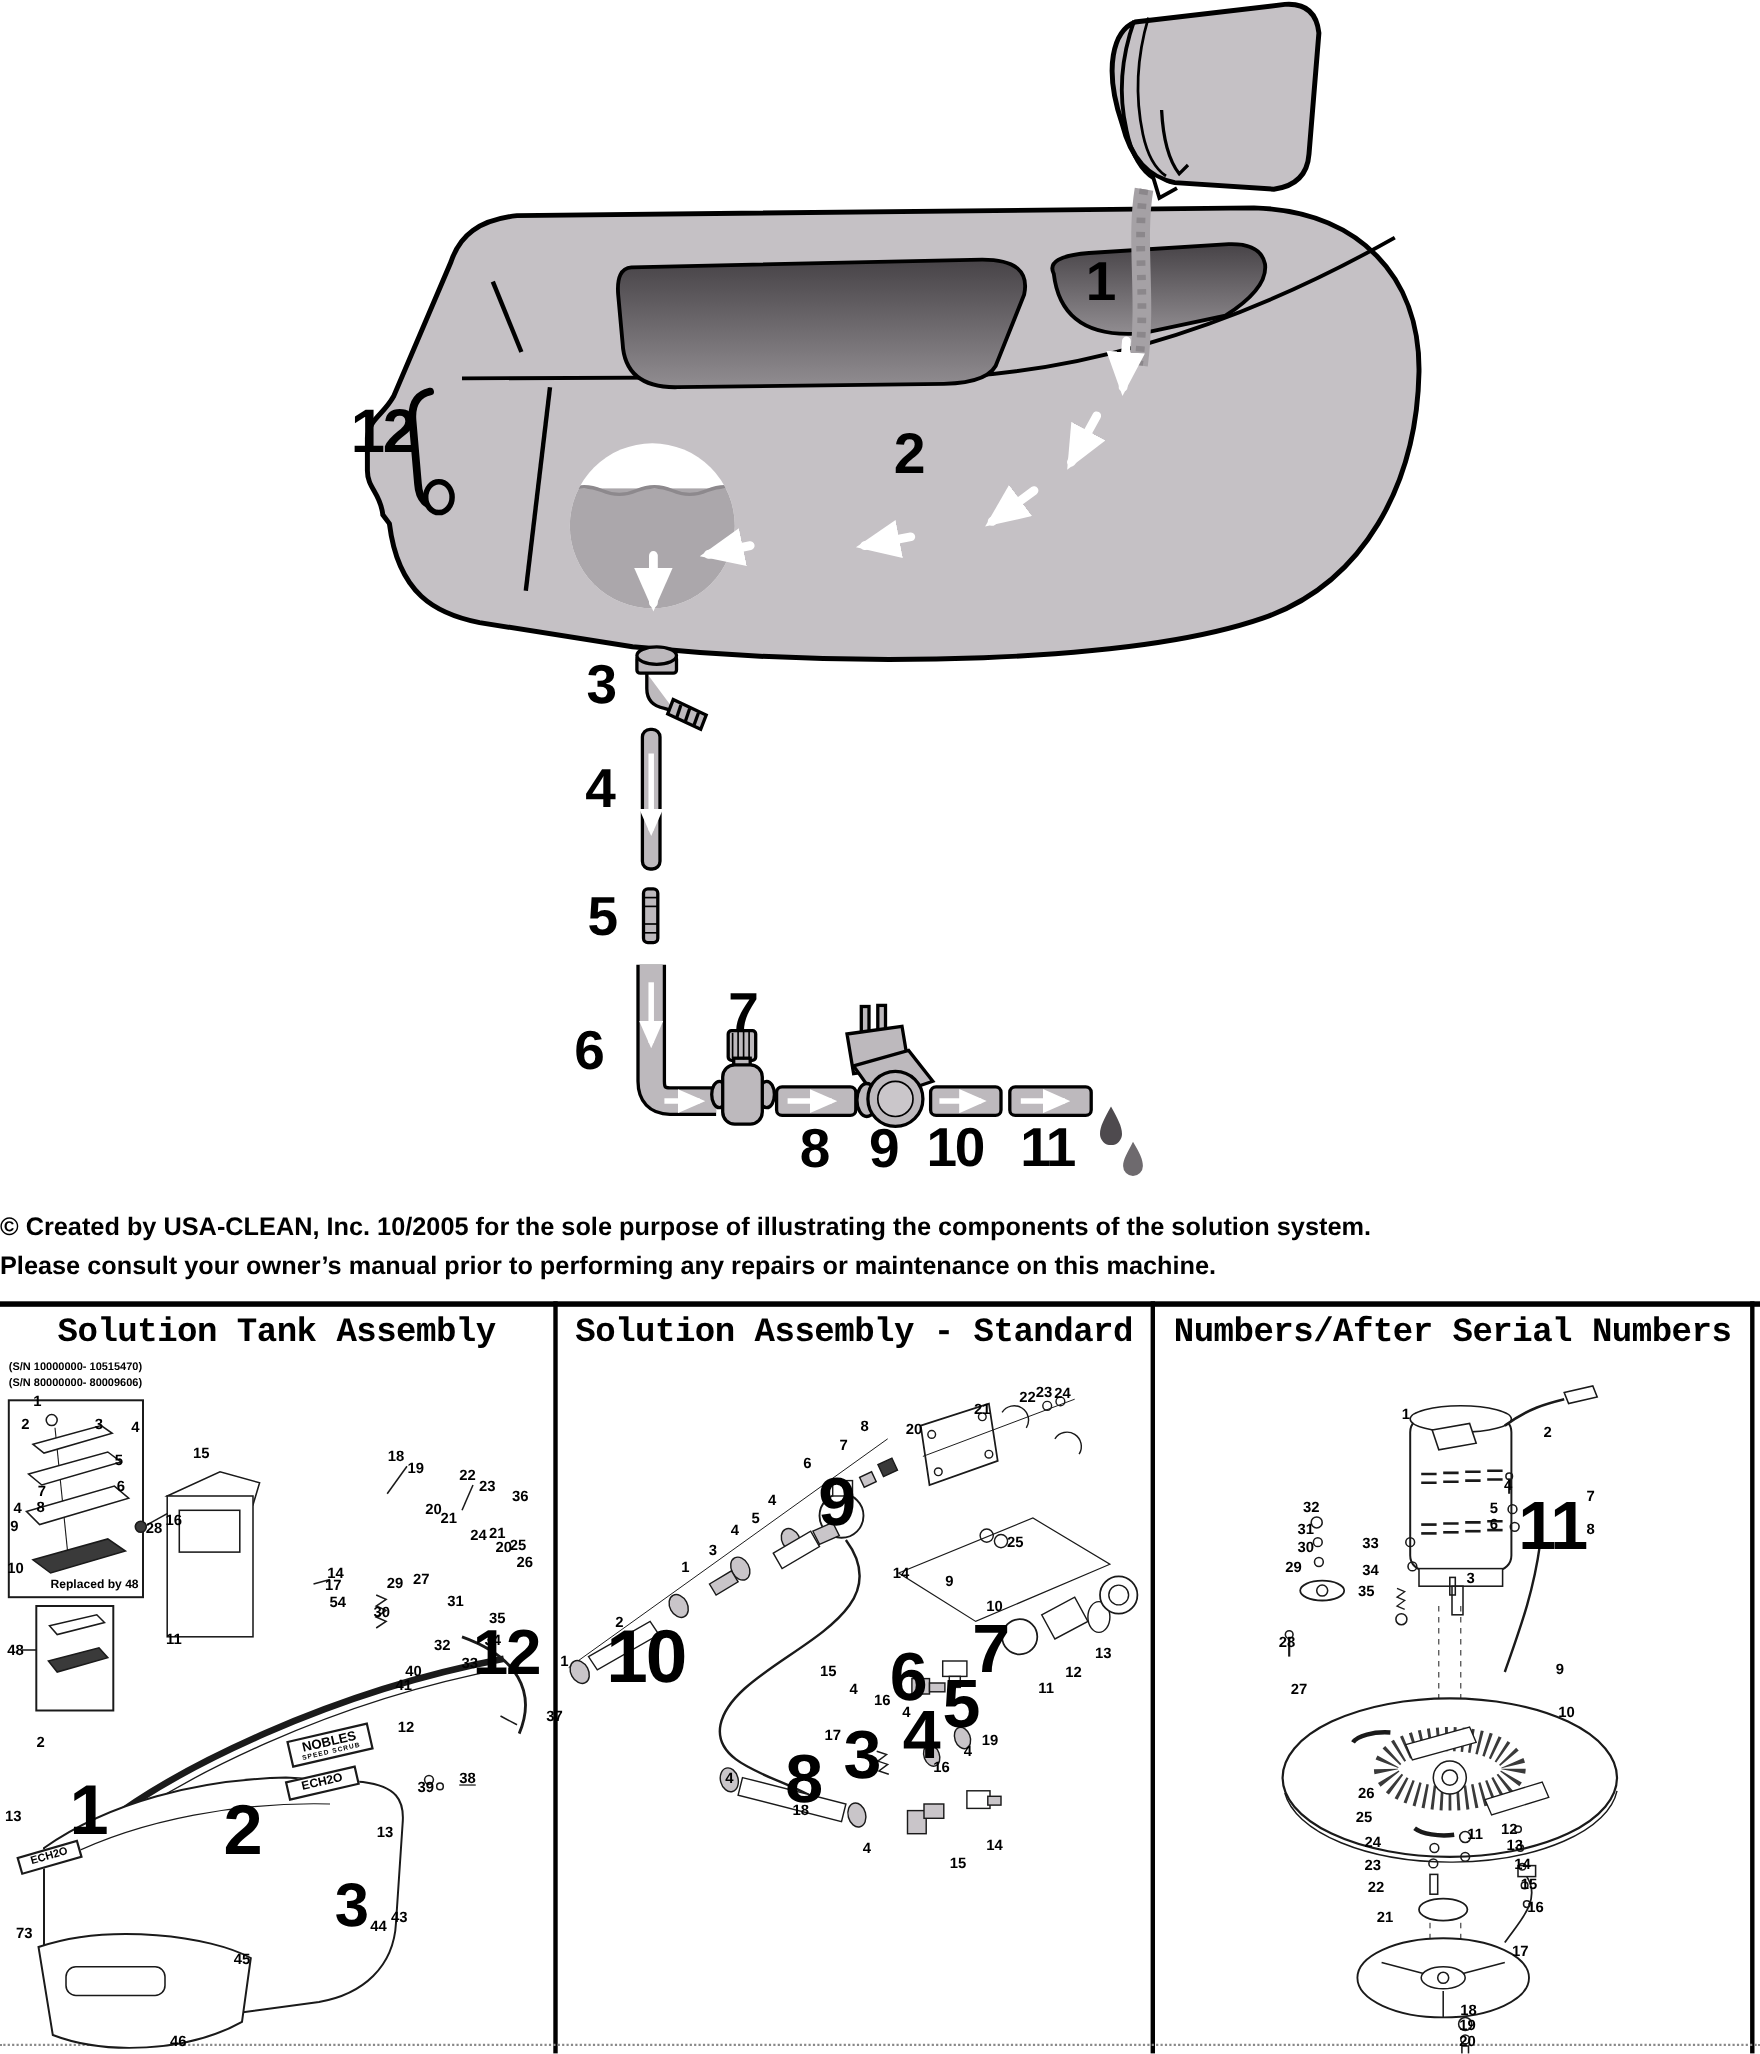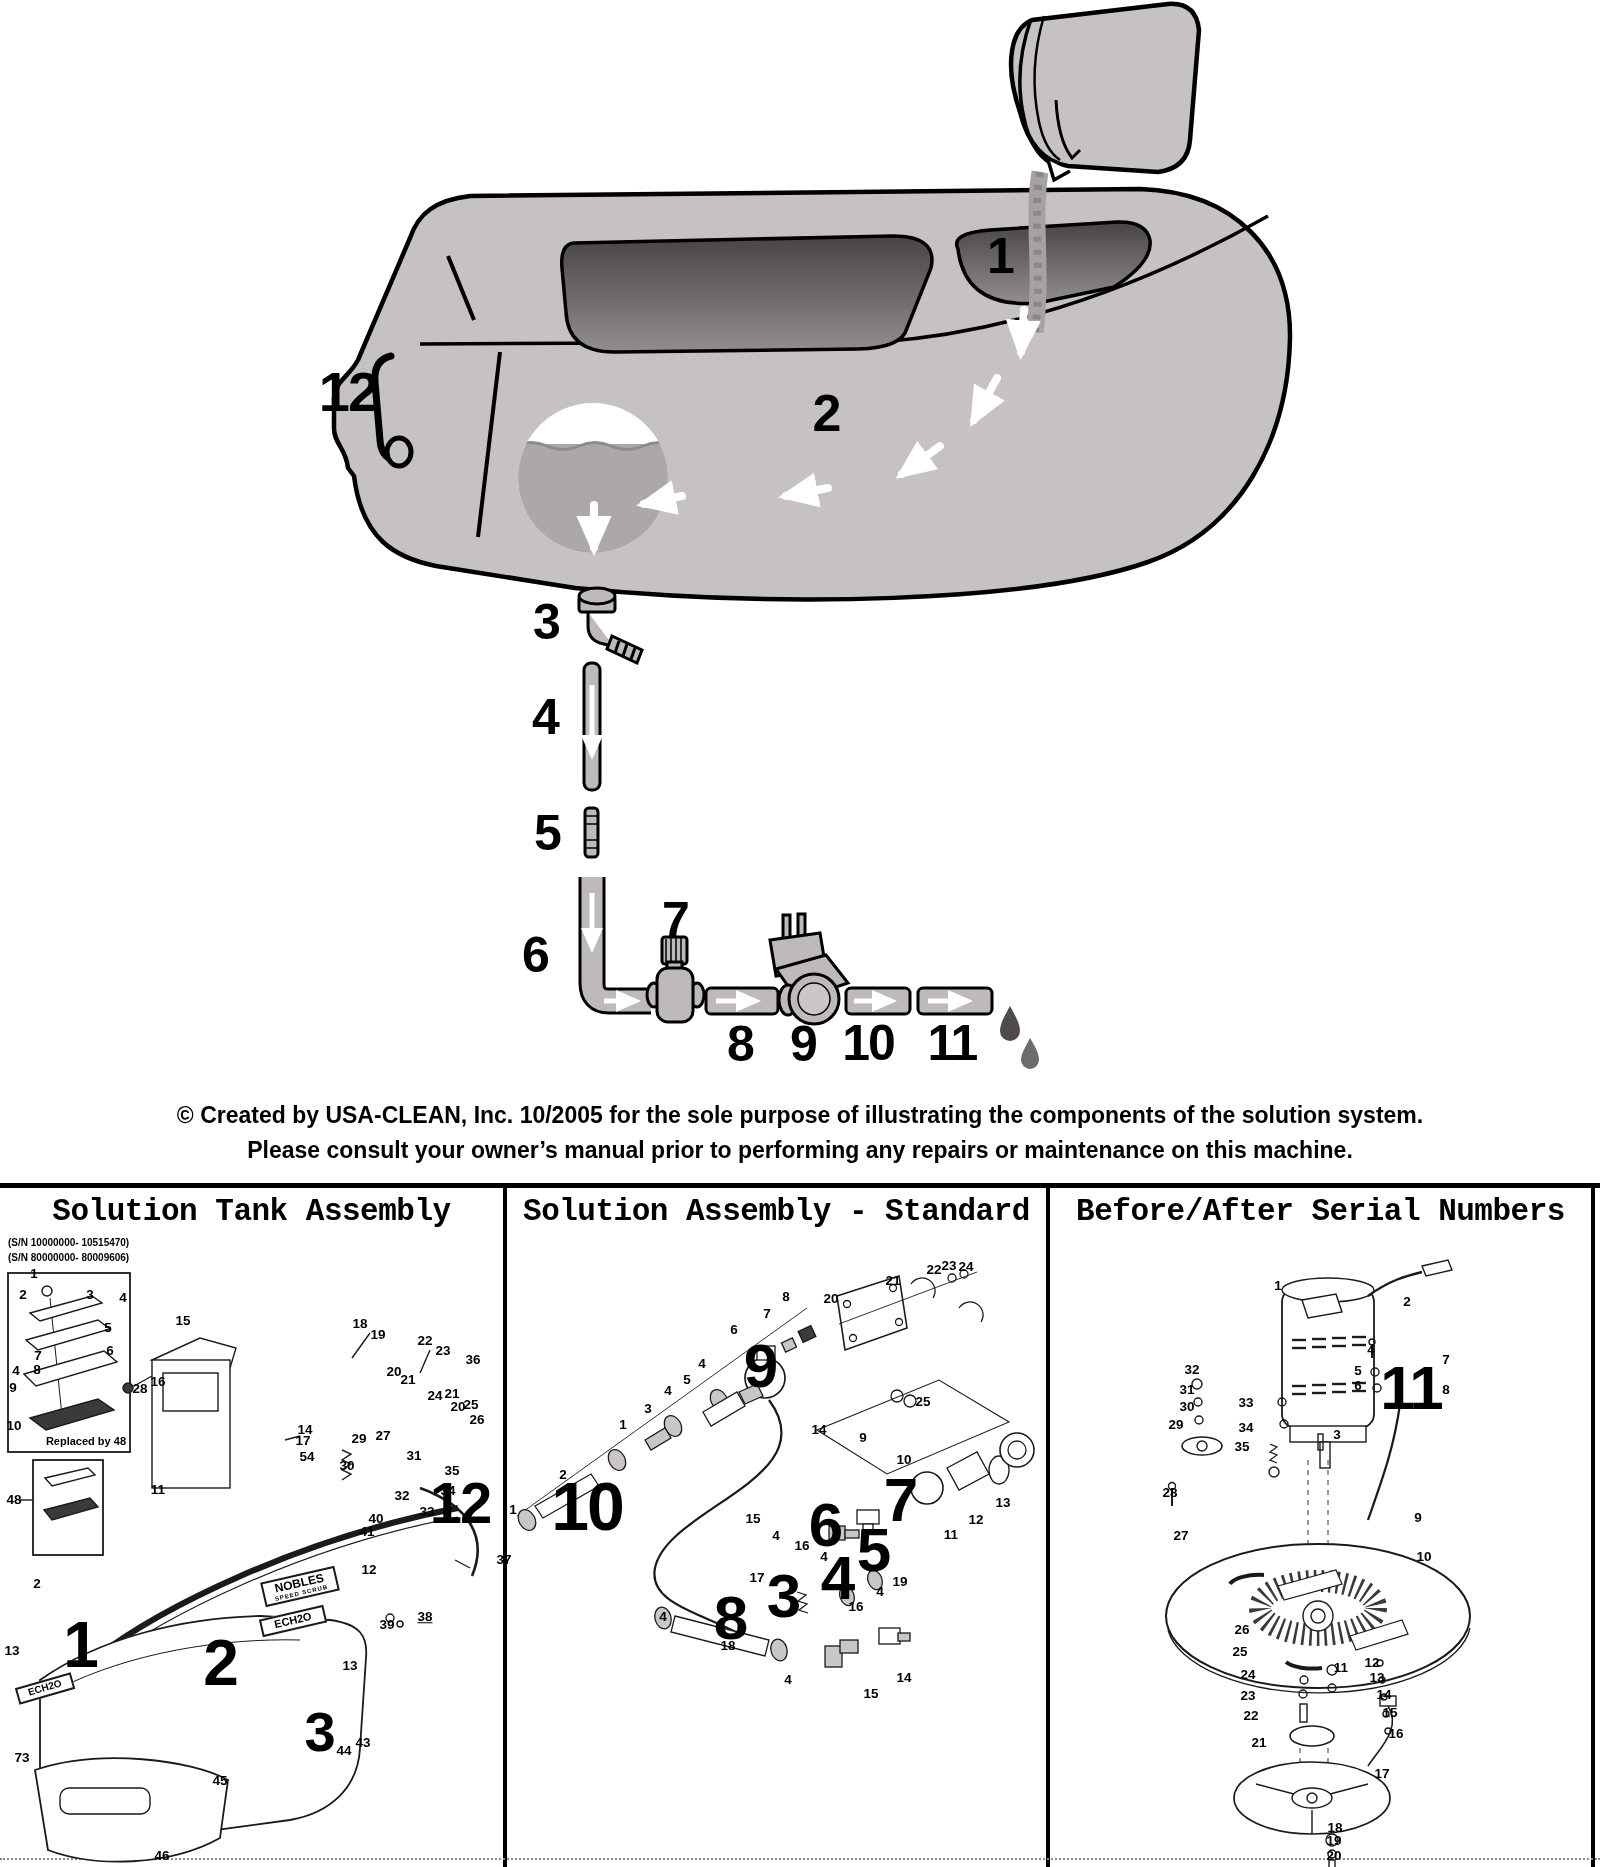--- a/index.html
+++ b/index.html
@@ -6,21 +6,21 @@
   .page{position:relative;width:1600px;height:1867px;background:#fff;overflow:hidden;
         font-family:"Liberation Sans",sans-serif;color:#000;}
   svg{display:block;}
   .abs{position:absolute;}
   
   .callout{position:absolute;transform:translate(-50%,-50%);font-weight:bold;
            font-size:13.5px;line-height:1;white-space:nowrap;}
   .bignum{position:absolute;transform:translate(-50%,-50%);font-weight:bold;
           letter-spacing:-2px;line-height:1;white-space:nowrap;}
   
-  .copyright{position:absolute;left:0;top:1098px;width:1600px;text-align:center;
+  .copyright{position:absolute;left:0;top:1098px;width:1600px;
              font-weight:bold;font-size:23px;line-height:1.5;}
   
   .rule-top{position:absolute;left:0;top:1183px;width:1600px;height:5px;background:#000;}
   .vdiv{position:absolute;top:1183px;height:684px;width:4px;background:#000;}
   .dotline{position:absolute;left:0;top:1858px;width:1600px;border-top:2px dotted #8a8a8a;}
   .panel{position:absolute;top:1188px;height:679px;}
   .panel-title{position:relative;text-align:center;font-weight:bold;font-size:31px;
                letter-spacing:-0.5px;line-height:1.15;margin-top:6px;font-family:Liberation Mono, monospace;}
   .labels{position:absolute;left:0;top:0;width:100%;height:100%;}
   .panel svg.art{position:absolute;left:0;top:0;}
@@ -412,21 +412,21 @@
         <span class="bignum" style="font-size: 62px; left: 393px; top: 312px;">7</span>
         <span class="bignum" style="font-size: 62px; left: 366px; top: 362px;">5</span>
         <span class="bignum" style="font-size: 62px; left: 330px; top: 390px;">4</span>
         <span class="bignum" style="font-size: 62px; left: 276px; top: 408px;">3</span>
         <span class="bignum" style="font-size: 62px; left: 223px; top: 430px;">8</span>
       </div>
   </div>
 
   <div class="panel" style="left:1050px;width:541px;">
     <div class="panel-title">
-      <div>Before/After Serial Numbers</div>
+      <div>Numbers/After Serial Numbers</div>
     </div>
     <svg class="art" width="541" height="679" viewBox="0 0 541 679">
       <g fill="none" stroke="#1a1a1a" stroke-width="1.4">
 
         <rect x="232" y="100" width="92" height="140" rx="14" fill="#fff" stroke-width="1.8"></rect>
         <ellipse cx="278" cy="102" rx="46" ry="12" fill="#fff"></ellipse>
         <polygon points="252,112 286,106 292,124 258,130" fill="#fff"></polygon>
         <g stroke-width="2.4">
           <line x1="242" y1="152" x2="256" y2="152"></line>
             <line x1="262" y1="151" x2="276" y2="151"></line>

